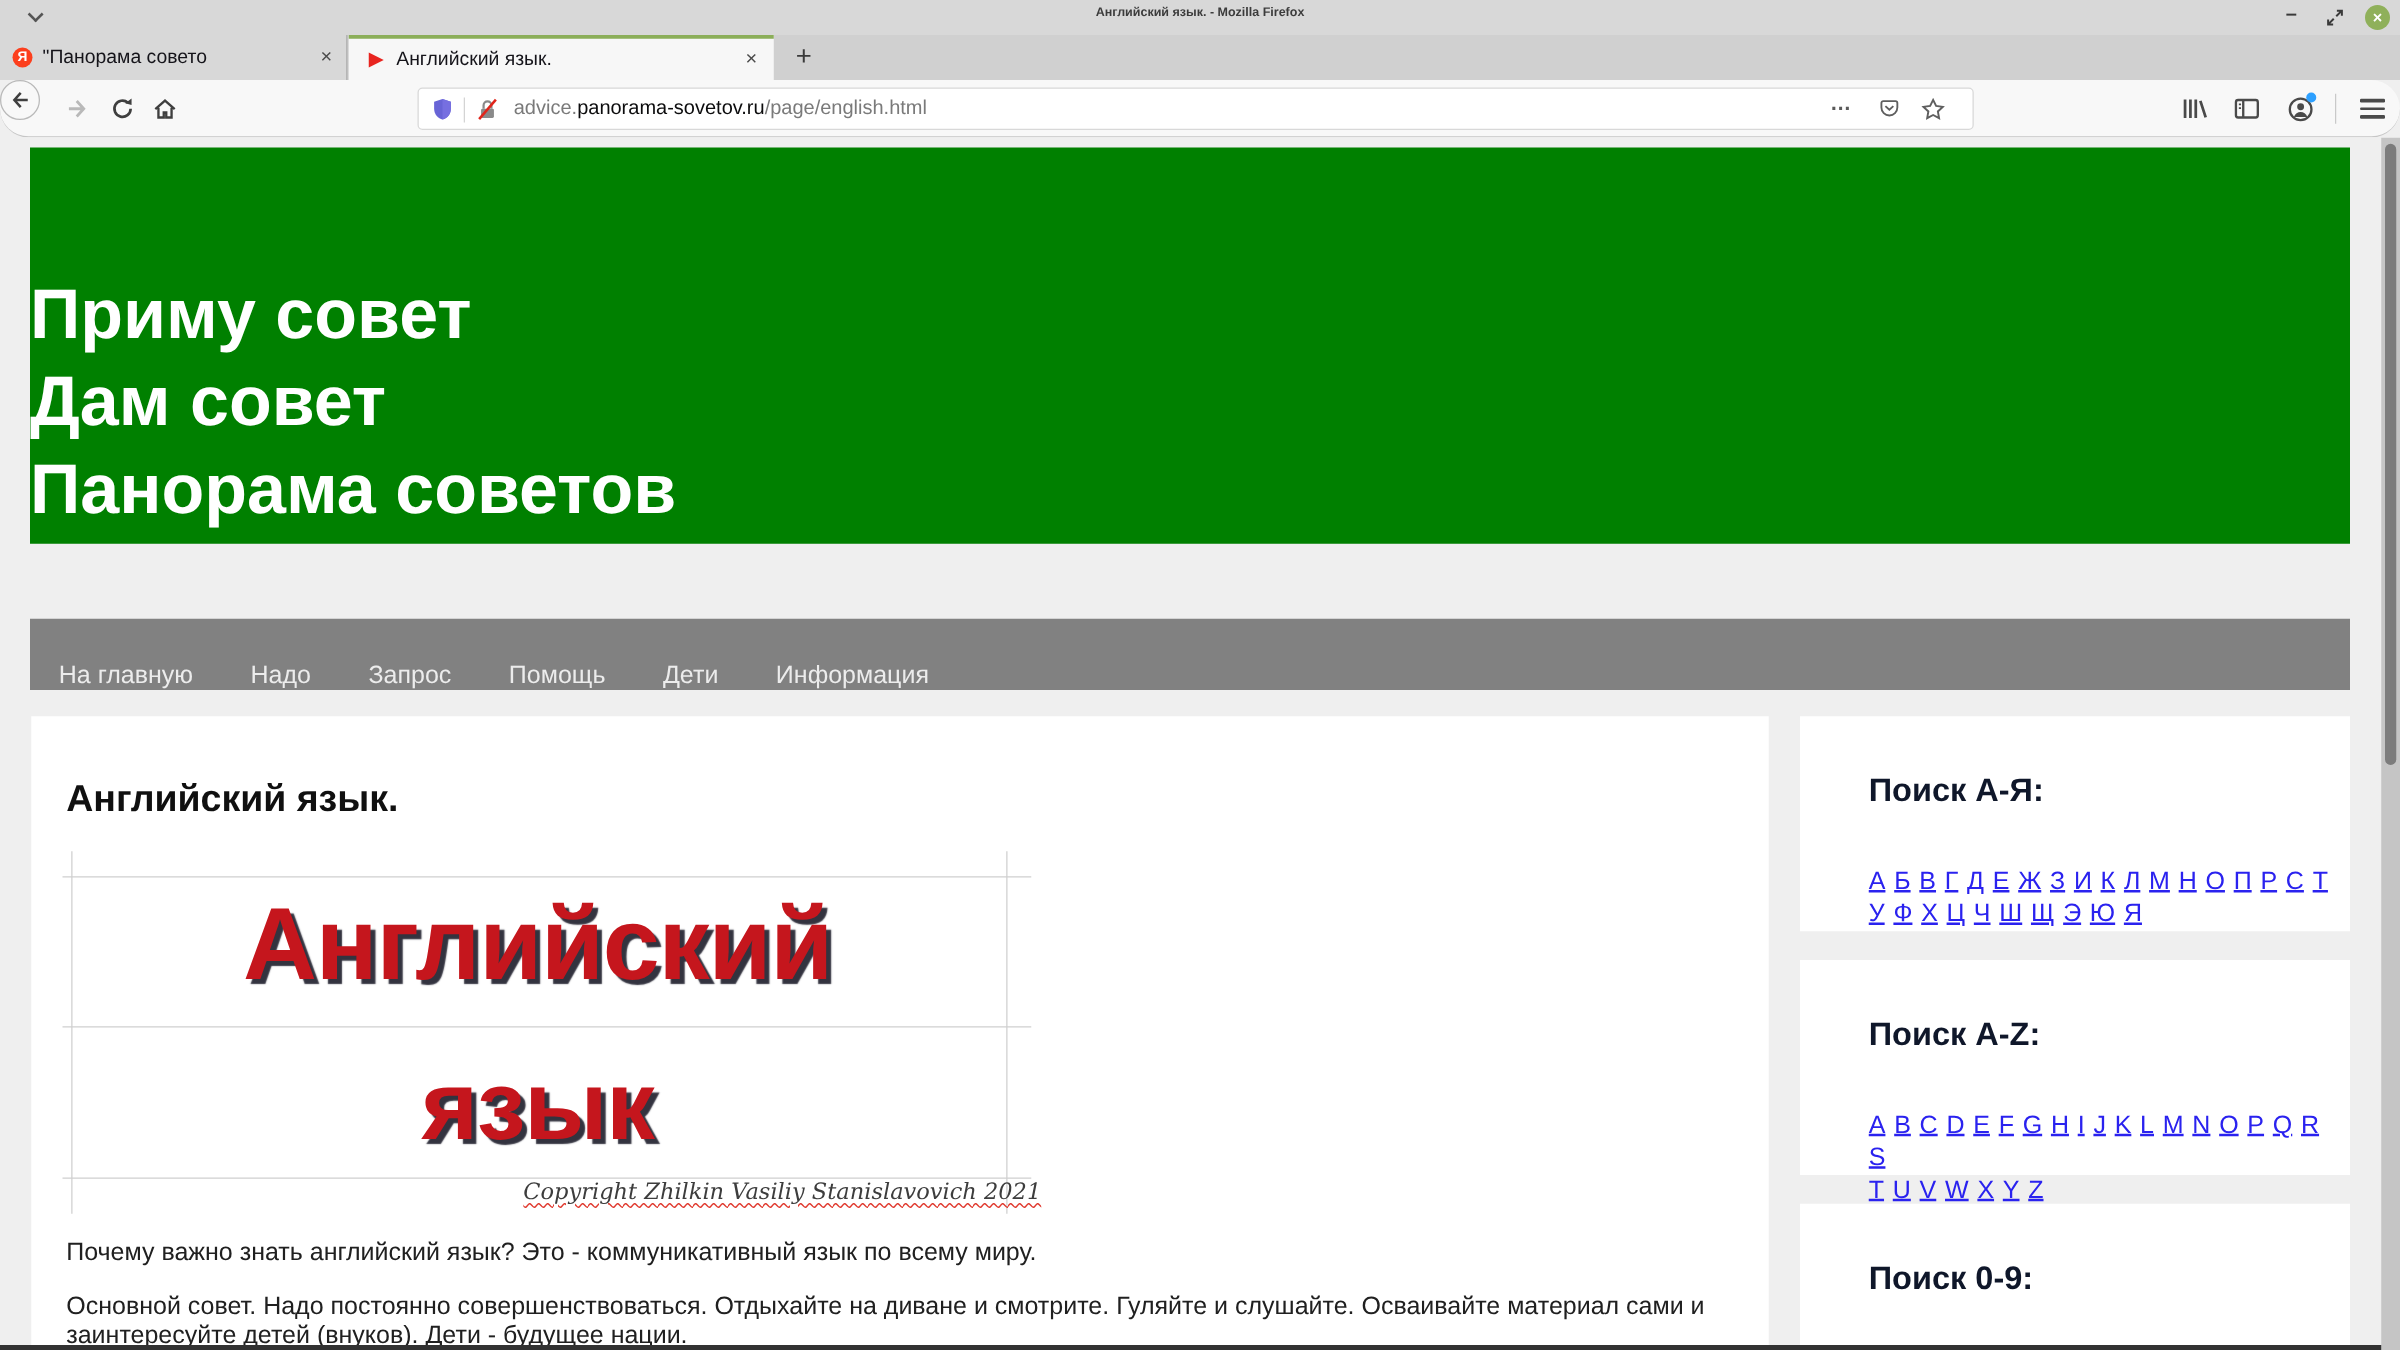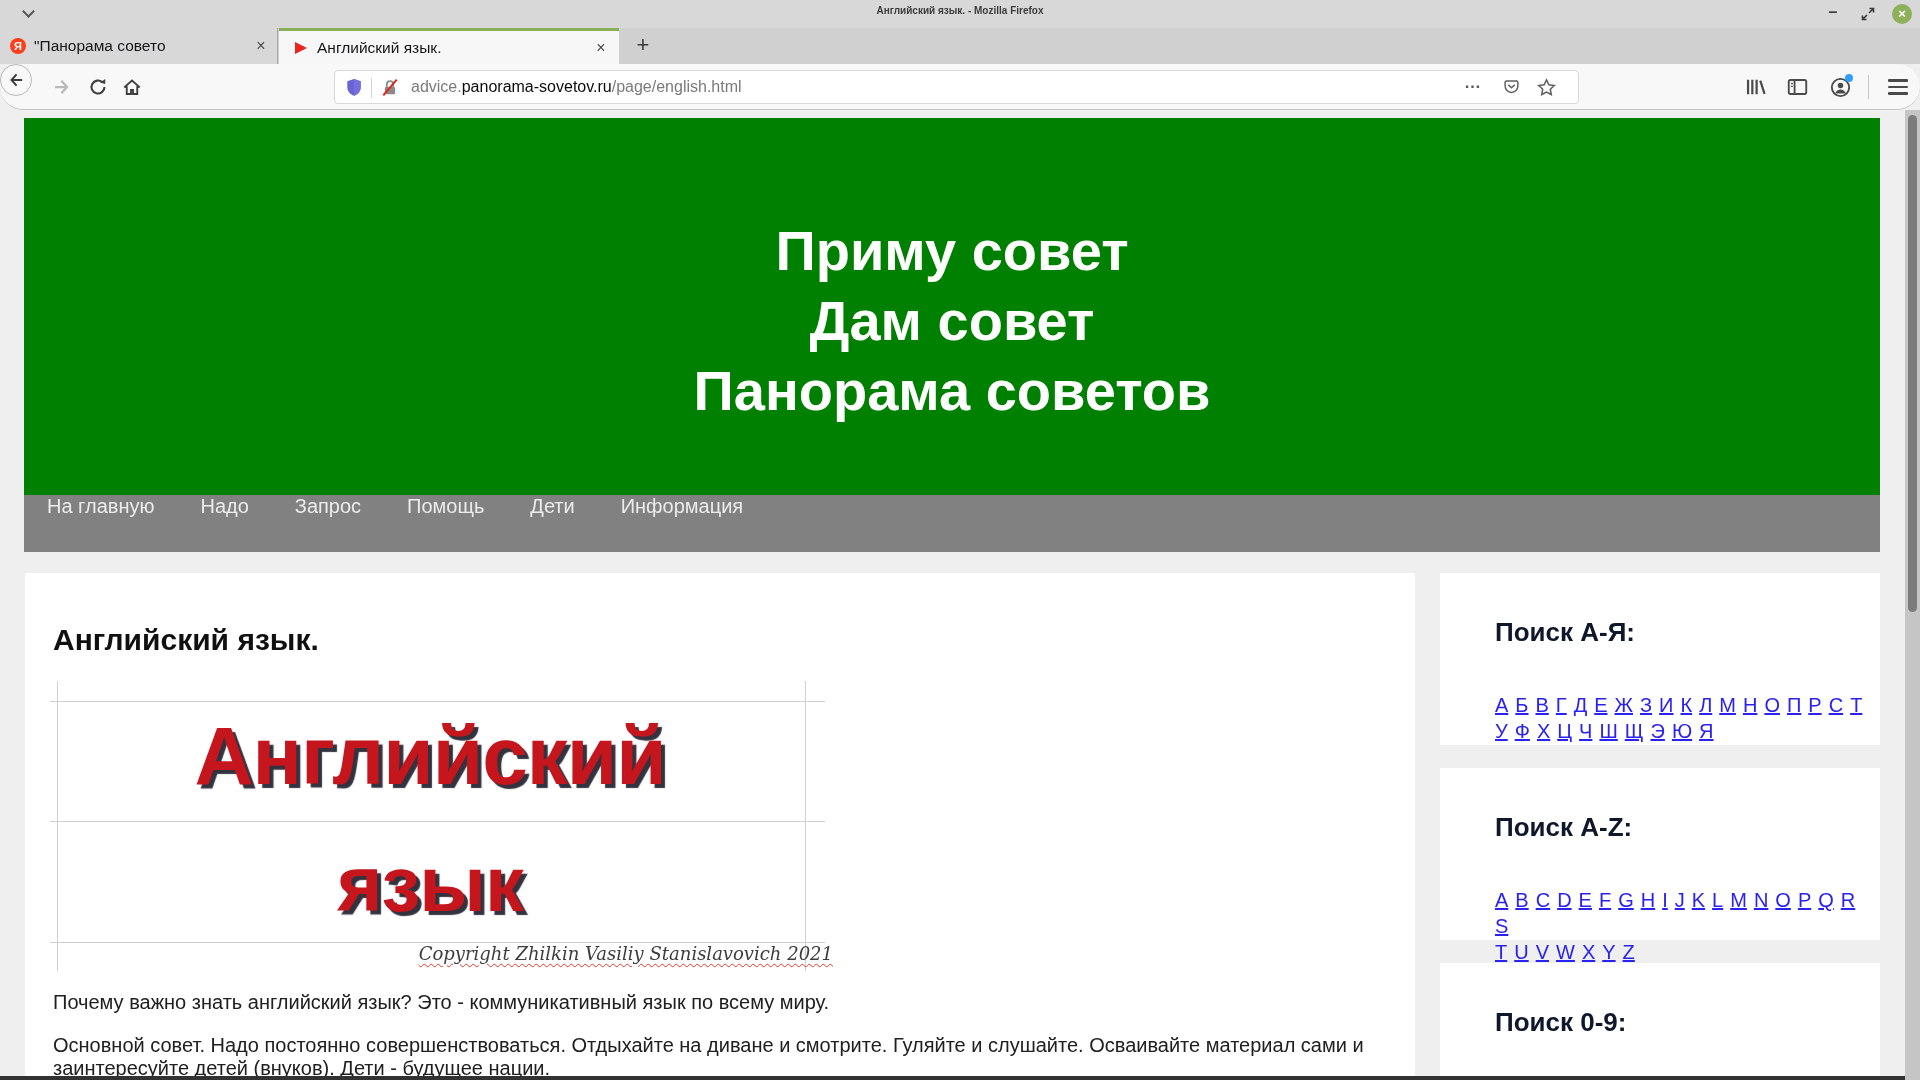--- a/index.html
+++ b/index.html
@@ -58,26 +58,26 @@
   .tb-right-divider { position:absolute; left:1868px; top:11px; width:1px; height:24px; background:#c9c9c9; }
   .hamburger { position:absolute; left:1888px; top:15px; width:20px; height:16px; }
   .hamburger span { display:block; width:20px; height:2.5px; background:#4a4a4a; margin-bottom:4px; border-radius:1px; }
   .account-dot { position:absolute; right:-3px; top:-3px; width:8px; height:8px;
                  background:#2da0ff; border-radius:50%; }
 
   
   .viewport { position:absolute; left:0; top:110px; width:1920px; height:970px;
               background:#efefef; overflow:hidden; }
 
-  .banner { position:absolute; left:24px; top:8px; width:1856px; height:377px;
-            background:#008000; text-align:center; padding-top:98px; }
+  .banner { position:absolute; left:24px; top:8px; width:1856px; height:317px;
+            background:#008000; padding-top:98px; }
   .banner-line { font-size:56px; line-height:70px; font-weight:bold; color:#ffffff; }
 
   .mainnav { position:absolute; left:24px; top:385px; width:1856px; height:57px; background:#818181;
-             display:flex; align-items:flex-start; padding-left:23px; gap:46px; }
+             display:flex; align-items:flex-end; padding-left:23px; gap:46px; }
   .mainnav a { color:#ececec; font-size:20px; text-decoration:none; }
 
   .card { background:#ffffff; position:absolute; }
   .main-card { left:25px; top:463px; width:1390px; height:560px; }
   .page-h1 { margin:50px 0 0 28px; font-size:30px; font-weight:bold; color:#101010; }
 
   .img-wrap { position:relative; margin:30px 0 0 25px; width:775px; height:278px; background:#fff; }
   .crop-h { position:absolute; left:0; width:775px; height:1px; background:#cfcfcf; }
   .crop-v { position:absolute; top:-6px; width:1px; height:290px; background:#cfcfcf; }
   .img-word { position:absolute; left:0; width:760px; text-align:center; font-weight:bold;

